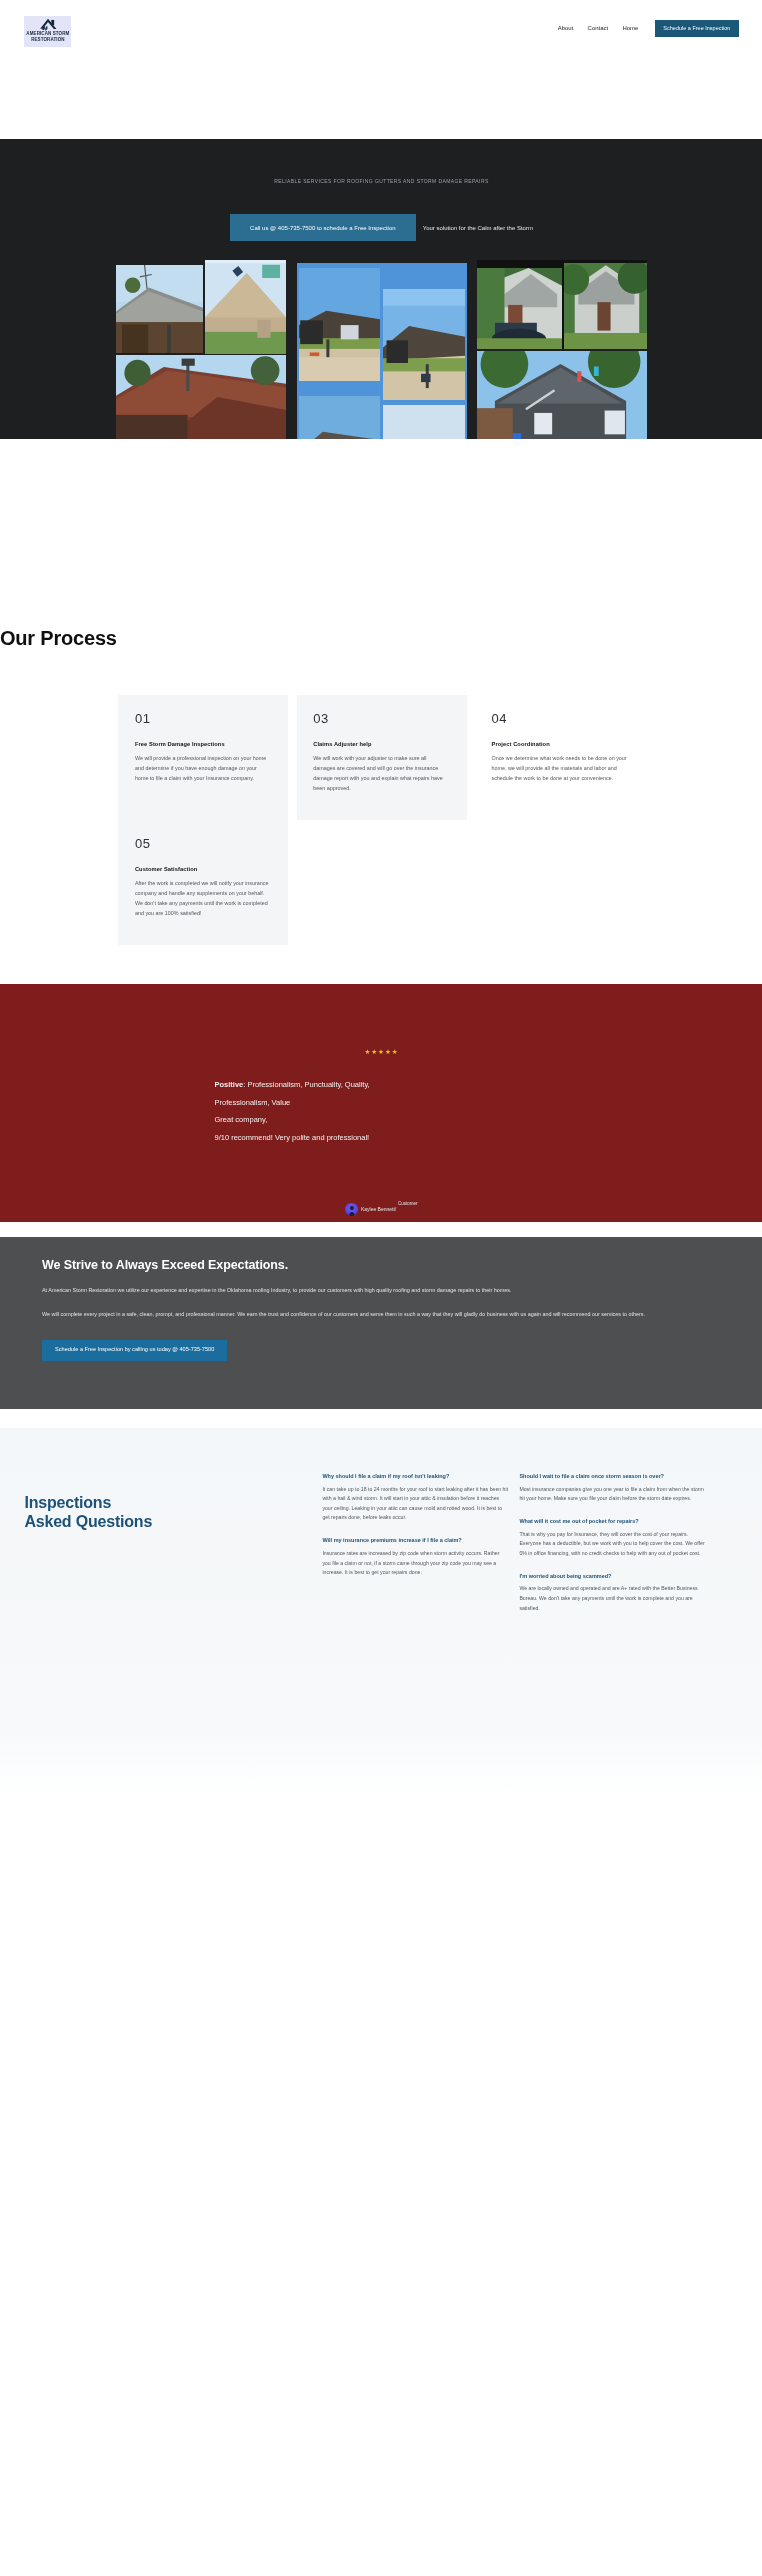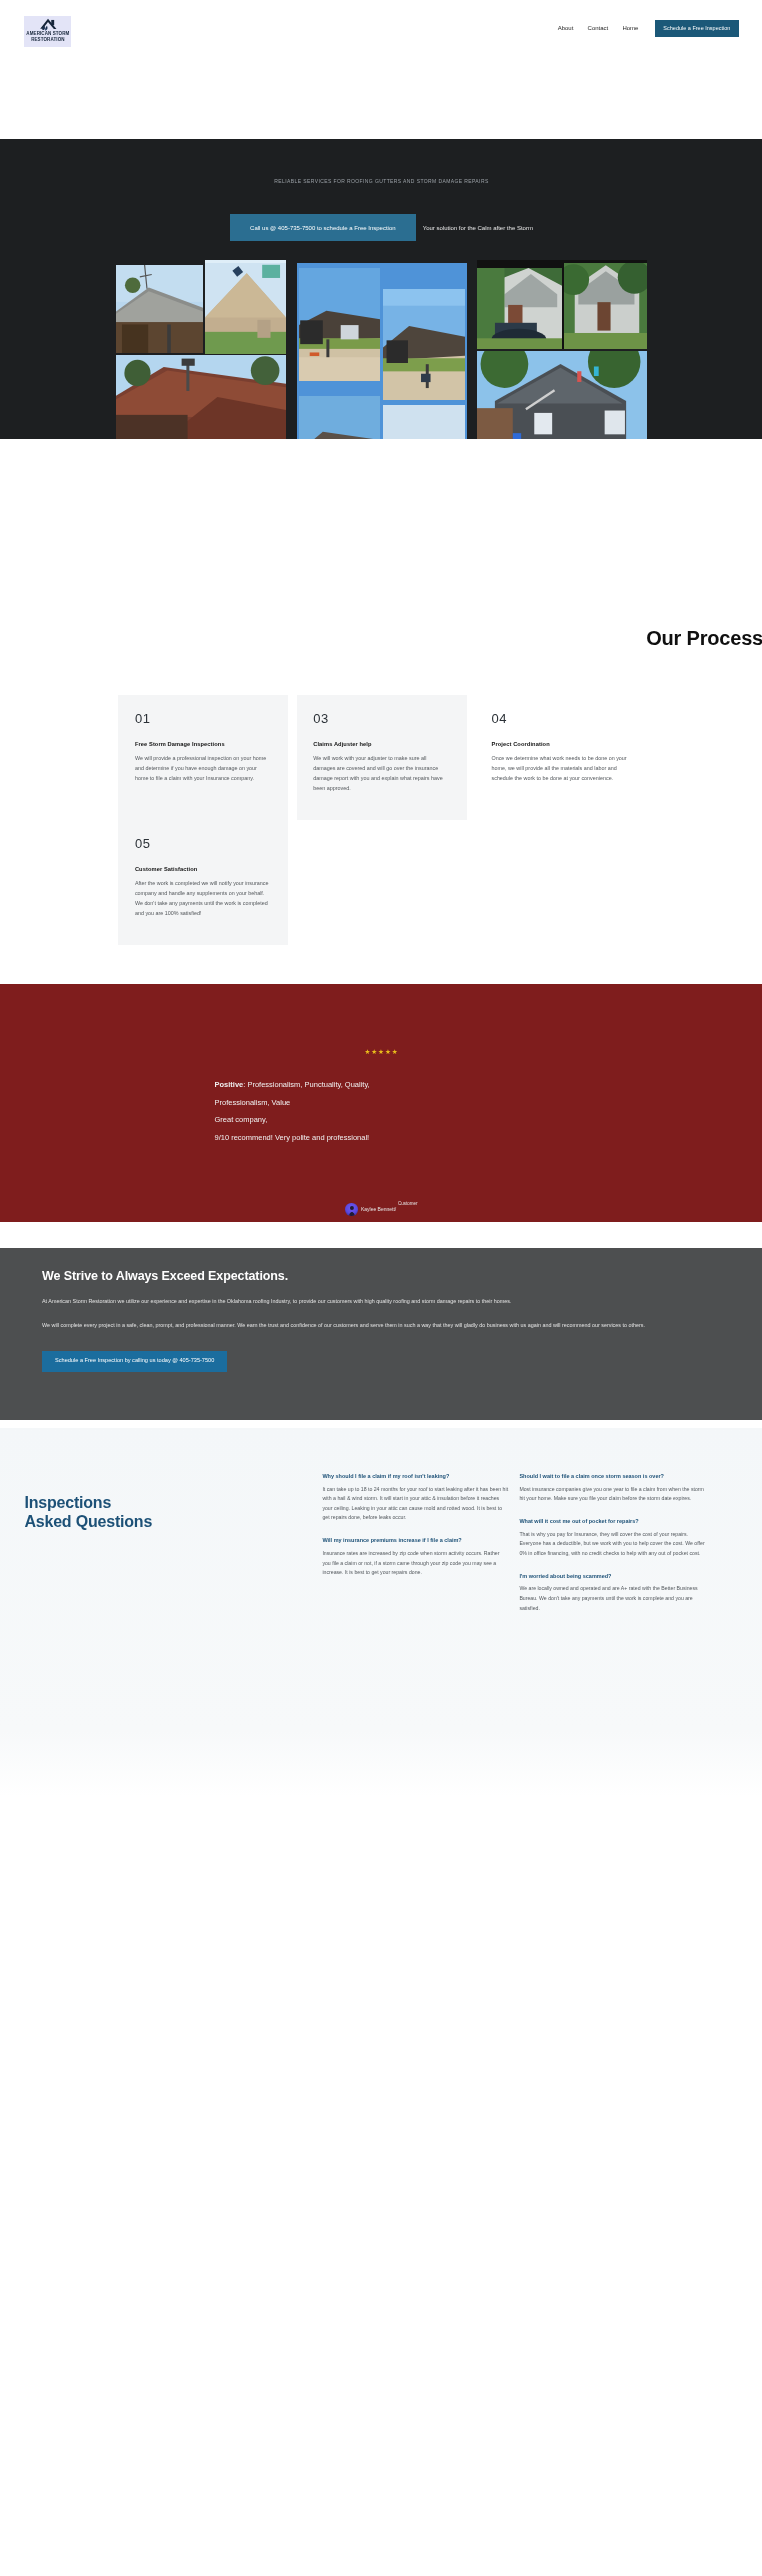--- a/index.html
+++ b/index.html
@@ -125,21 +125,21 @@
   }
 
   
   .process {
     background: #ffffff;
     padding-top: 0;
     position: relative;
     height: 545px;
   }
   .process-title {
-    text-align: right;
+    text-align: left;
     font-size: 20px;
     font-weight: 800;
     color: #101010;
     letter-spacing: -0.2px;
     padding-top: 188px;
   }
   .cards {
     display: grid;
     grid-template-columns: repeat(3, 170px);
     justify-content: center;
@@ -222,21 +222,21 @@
   .byline-role { font-size: 4.5px; color: #e6e6e6; align-self: flex-start; margin-left: 1.8px; margin-top: -2.4px; }
 
   
   .strive-outer {
     background: #ffffff;
     padding: 10px 0 0 0;
     height: 206px;
   }
   .strive {
     width: 763px;
-    margin: 16px auto;
+    margin: 5px auto;
     background: #4d4f50;
     padding: 21.4px 42px 24px 42px;
     height: 172px;
   }
   .strive h2 {
     color: #ffffff;
     font-size: 12.5px;
     font-weight: 800;
     letter-spacing: -0.1px;
   }

